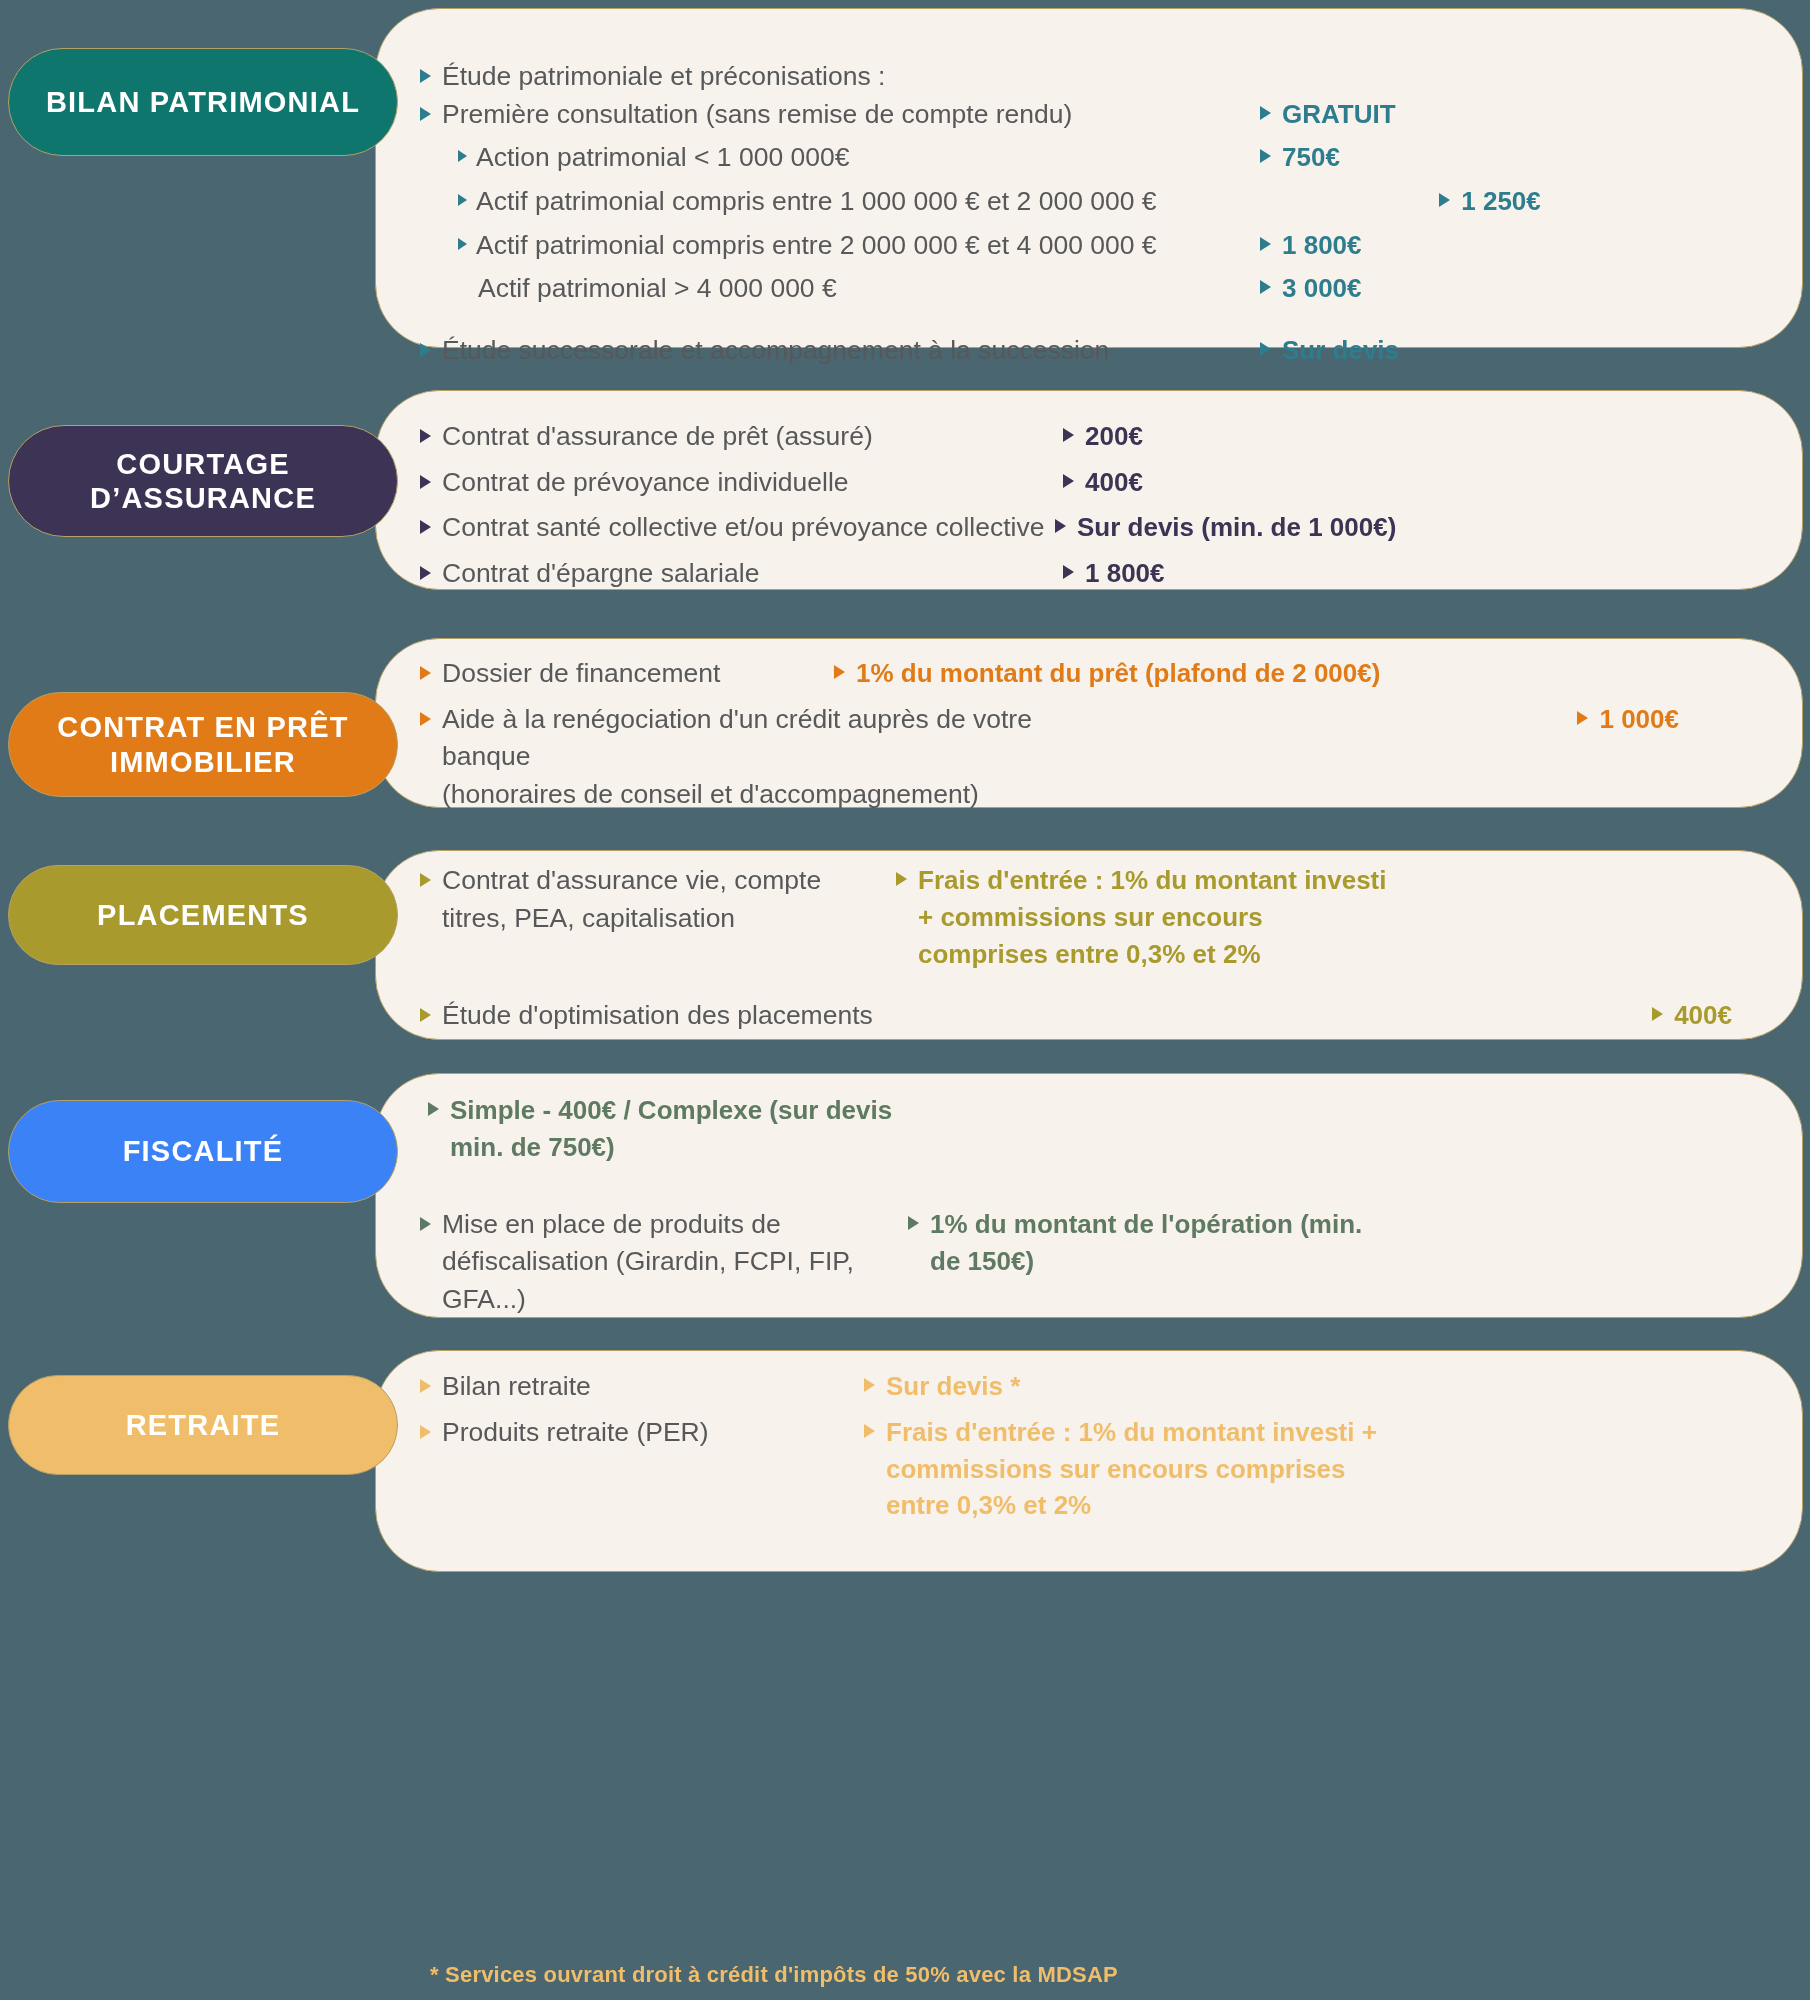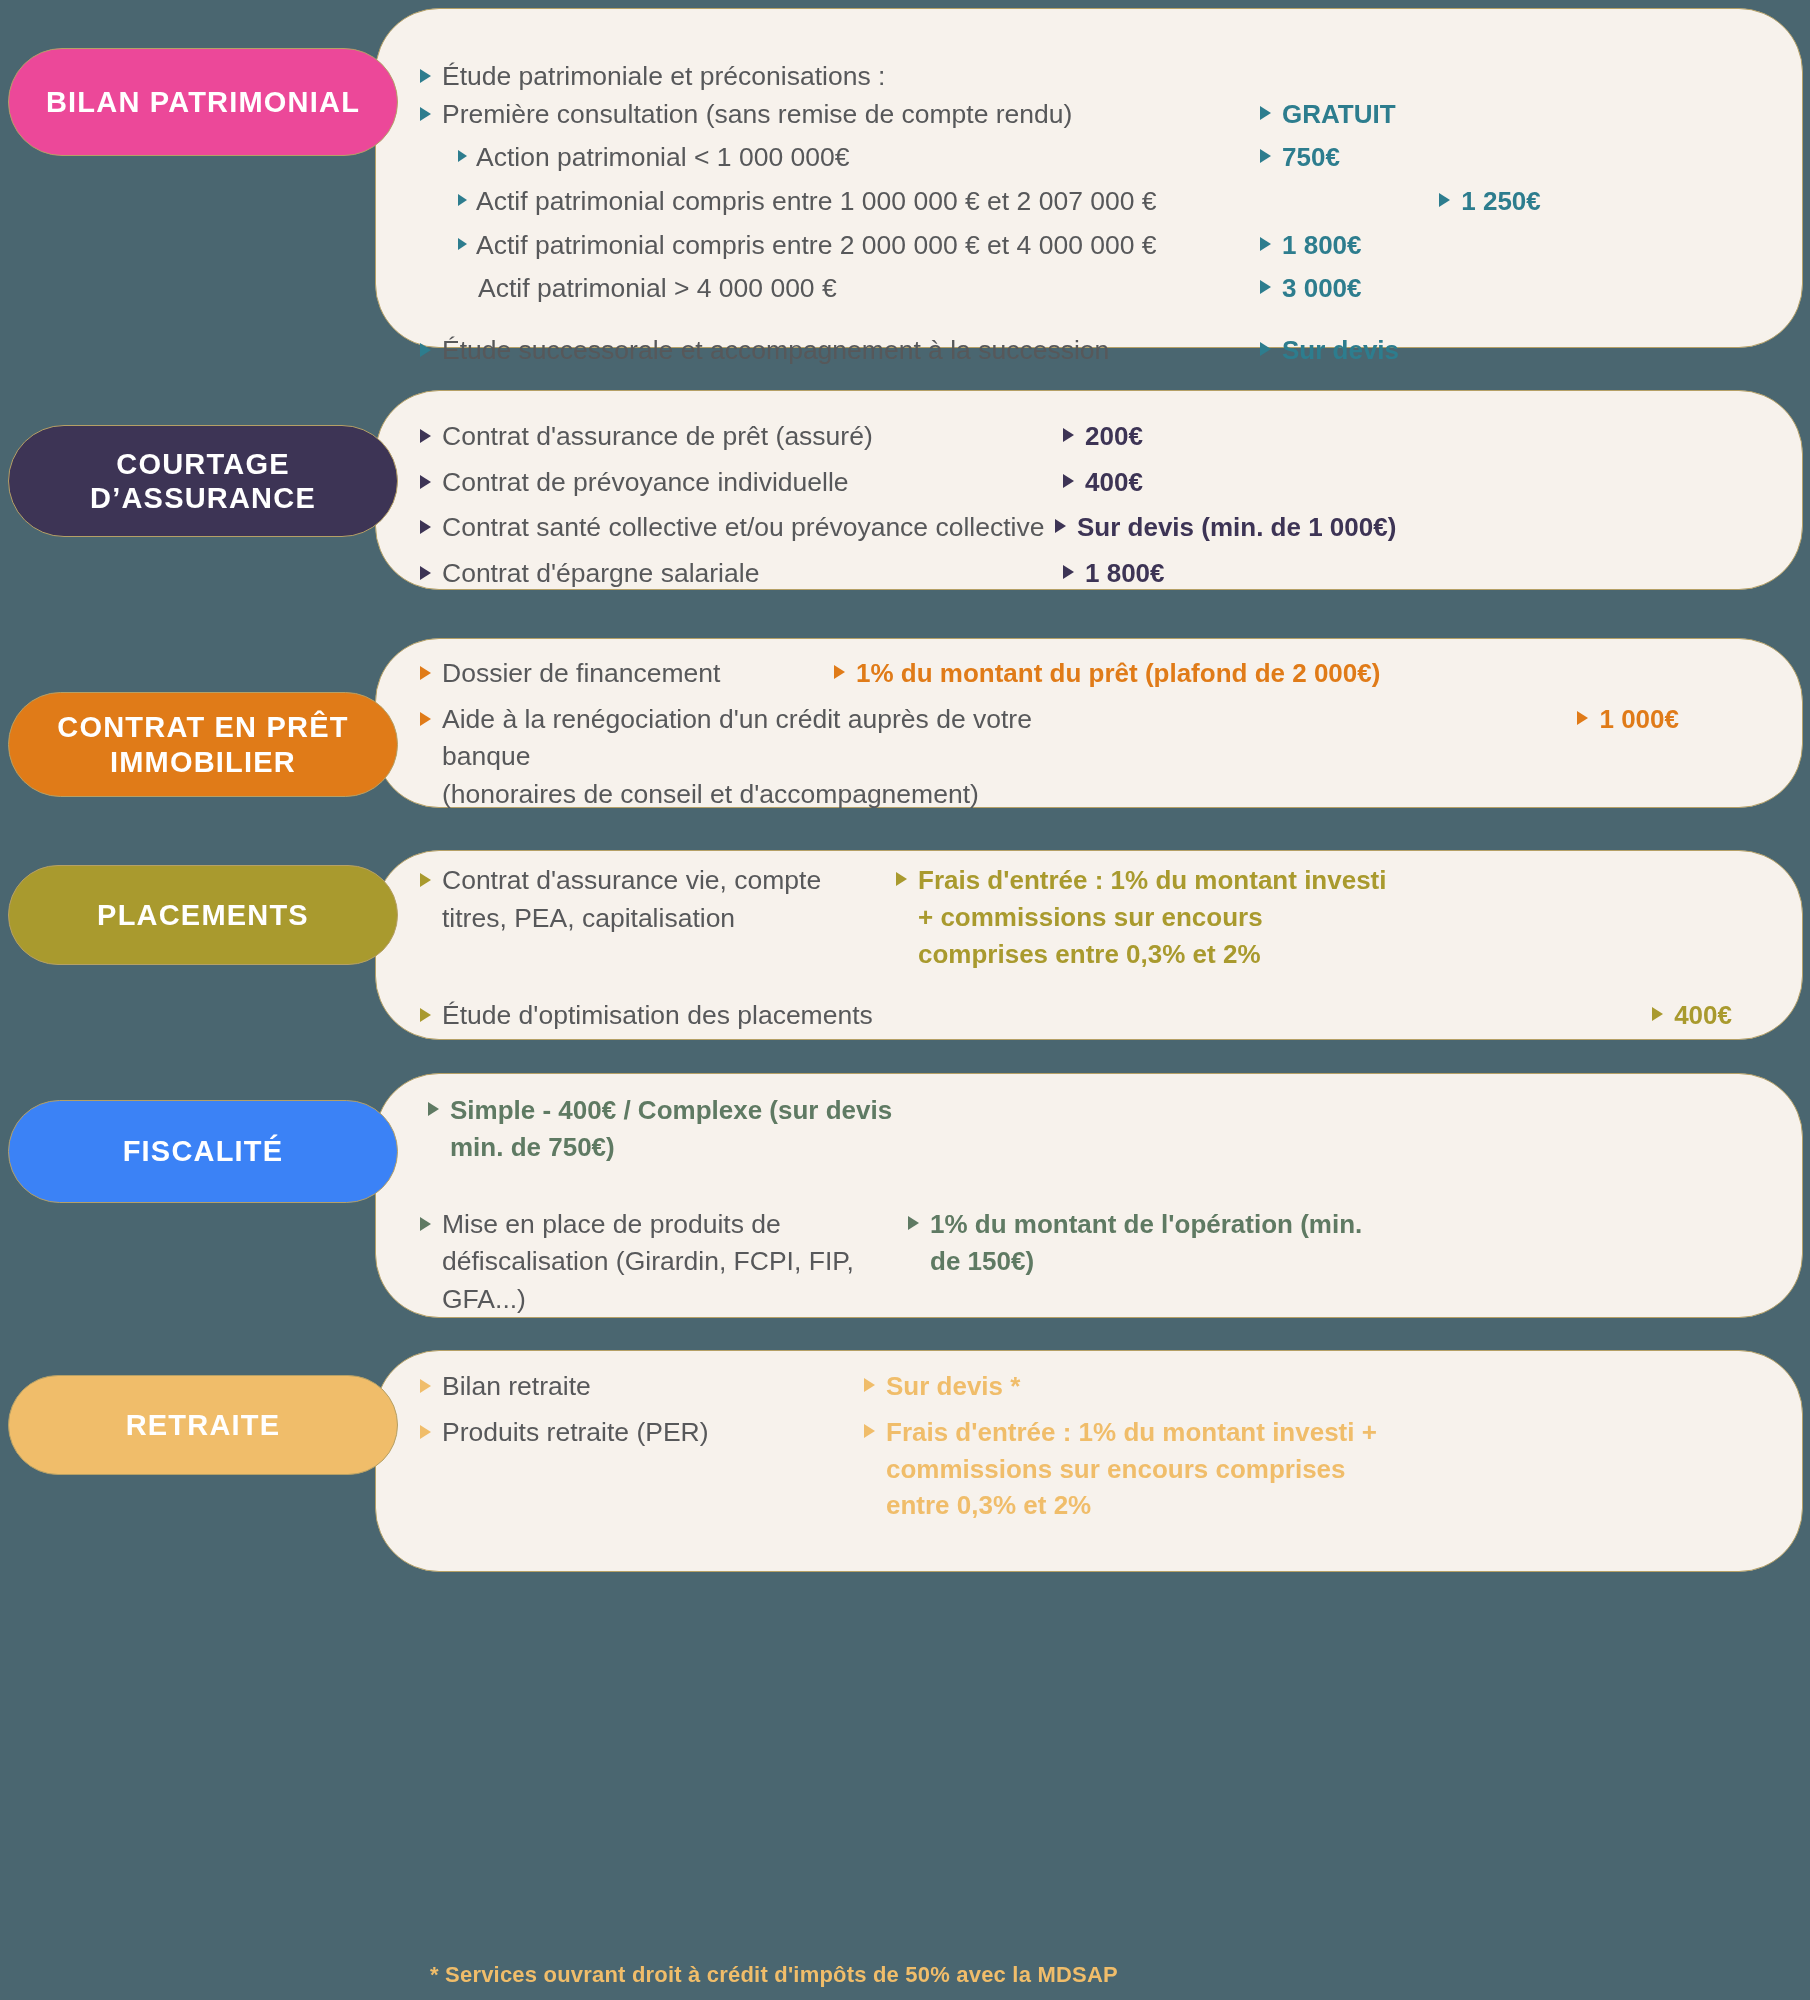--- a/index.html
+++ b/index.html
@@ -109,21 +109,21 @@
     letter-spacing: .2px;
   }
 </style>
 </head>
 <body>
 
 <div class="page">
 
   <div class="section">
     <div class="card" style="left:375px; top:8px; width:1428px; height:340px;"></div>
-    <div class="pill" style="left:8px; top:48px; width:390px; height:108px; background:#ec4899;">
+    <div class="pill" style="left:8px; top:48px; width:390px; height:108px; background:#0f766e;">
       <span class="pill-label">BILAN PATRIMONIAL</span>
     </div>
 
     <div class="rows" style="left:420px; top:36px; width:1370px;">
       <div class="row" style="margin-top:22px;">
         <div class="desc-col" style="width:820px;">
           <div class="item">
             <span class="tri" style="color:#2d7d8e;"></span>
             <span class="txt">Étude patrimoniale et préconisations :</span>
           </div>
@@ -158,21 +158,21 @@
             <span class="tri price-tri"></span>
             <span>750€</span>
           </div>
         </div>
       </div>
 
       <div class="row" style="margin-top:6px;">
         <div class="desc-col" style="width:820px; padding-left:38px;">
           <div class="item sub">
             <span class="tri sm" style="color:#2d7d8e;"></span>
-            <span class="txt">Actif patrimonial compris entre 1 000 000 € et 2 007 000 €</span>
+            <span class="txt">Actif patrimonial compris entre 1 000 000 € et 2 000 000 €</span>
           </div>
         </div>
         <div class="price-col" style="width:480px; padding-left:20px;">
           <div class="price" style="color:#2d7d8e;justify-content:center;">
             <span class="tri price-tri"></span>
             <span>1 250€</span>
           </div>
         </div>
       </div>
 

